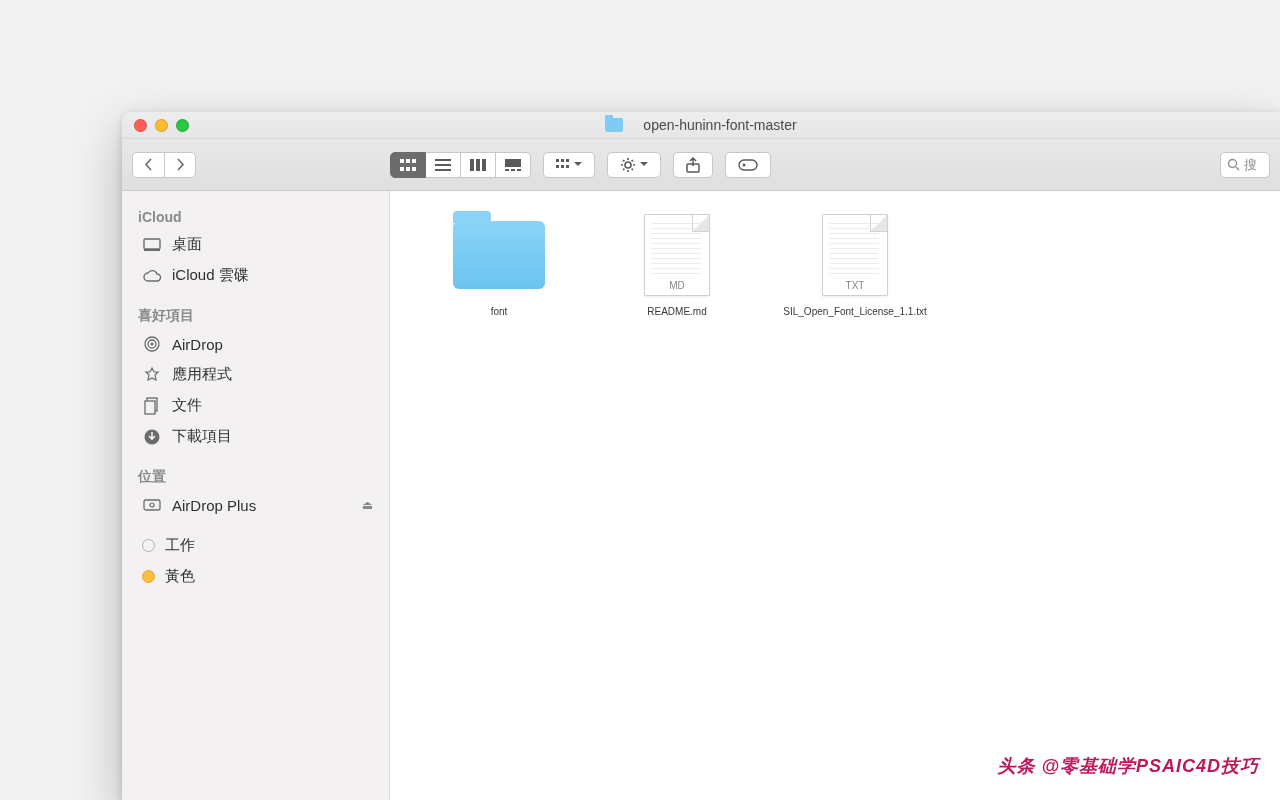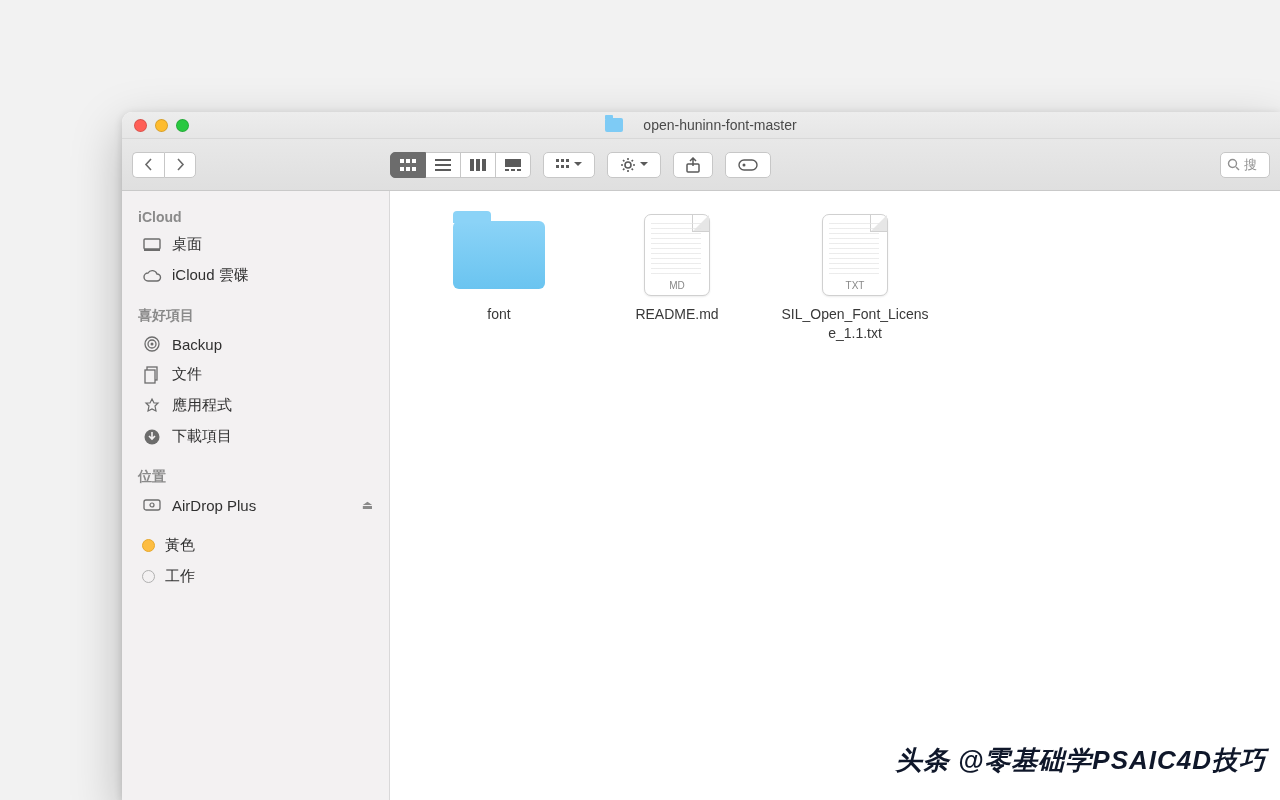--- a/index.html
+++ b/index.html
@@ -143,41 +143,41 @@
     width: 92px; height: 68px; background: linear-gradient(#8bd3f7,#6ac4f0);
     border-radius: 6px; position: relative;
   }
   .folder-big::before {
     content:""; position:absolute; top:-10px; left:0;
     width: 38px; height: 12px; background:#8bd3f7;
     border-radius: 4px 4px 0 0;
   }
   .doc-icon {
     width: 66px; height: 82px; background:#fff;
-    border:1px solid #d0d0d0; border-radius:7px;
+    border:1px solid #d0d0d0; border-radius:1px;
     position:relative; box-shadow: 0 1px 2px rgba(0,0,0,0.08);
     display:flex; flex-direction:column; justify-content:flex-end; align-items:center;
     padding:4px;
   }
   .doc-icon::before {
     content:""; position:absolute; top:0; right:0;
     width:16px; height:16px; background: linear-gradient(135deg, transparent 48%, #e6e6e6 52%);
     border-bottom:1px solid #d0d0d0; border-left:1px solid #d0d0d0;
   }
   .doc-lines { position:absolute; top:8px; left:6px; right:8px; bottom:20px;
     background: repeating-linear-gradient(#e3e3e3 0 1px, transparent 1px 5px);
     opacity:0.7;
   }
   .doc-badge { font-size:10px; color:#888; background:#fff; padding:0 2px; z-index:1; }
-  .file-label { font-size: 14px; color: #393939; line-height:1.35; max-width: 150px; word-break: break-word;}
+  .file-label { font-size: 10px; color: #393939; line-height:1.35; max-width: 150px; word-break: break-word;}
 
   
   .watermark {
-    position:absolute; right: 14px; bottom: 22px;
-    font-size: 26px; font-weight: 600; color: #0f172a;
+    position:absolute; right: 21px; bottom: 22px;
+    font-size: 18px; font-weight: 600; color: #be185d;
     font-style: italic; text-shadow: 0 1px 0 #fff, 0 0 4px #fff;
     letter-spacing:1px;
   }
 </style>
 </head>
 <body>
 
 <div class="finder-window">
 
   <div class="titlebar">
@@ -319,42 +319,42 @@
       <div class="sb-section">
         <div class="sb-heading">喜好項目</div>
         <div class="sb-item">
           <span class="ico">
               <svg width="18" height="18" viewBox="0 0 18 18">
                 <circle cx="9" cy="9" r="7" stroke="currentColor" stroke-width="1.3" fill="none"></circle>
                 <circle cx="9" cy="9" r="4" stroke="currentColor" stroke-width="1.3" fill="none"></circle>
                 <circle cx="9" cy="9" r="1.5" fill="currentColor"></circle>
               </svg>
             </span>
-          <span>Backup</span>
+          <span>AirDrop</span>
+        </div>
+        <div class="sb-item">
+          <span class="ico">
+              <svg width="18" height="18" viewBox="0 0 18 18">
+                <path d="M9 2l2 4h4l-3 3 1 5-4-2-4 2 1-5-3-3h4z" stroke="currentColor" stroke-width="1.2" fill="none"></path>
+              </svg>
+            </span>
+          <span>應用程式</span>
         </div>
         <div class="sb-item">
           <span class="ico">
               <svg width="16" height="18" viewBox="0 0 16 18">
                 <rect x="3" y="1" width="10" height="13" stroke="currentColor" stroke-width="1.3" fill="none"></rect>
                 <rect x="1" y="4" width="10" height="13" stroke="currentColor" stroke-width="1.3" fill="#f3f1f2"></rect>
               </svg>
             </span>
           <span>文件</span>
         </div>
         <div class="sb-item">
           <span class="ico">
               <svg width="18" height="18" viewBox="0 0 18 18">
-                <path d="M9 2l2 4h4l-3 3 1 5-4-2-4 2 1-5-3-3h4z" stroke="currentColor" stroke-width="1.2" fill="none"></path>
-              </svg>
-            </span>
-          <span>應用程式</span>
-        </div>
-        <div class="sb-item">
-          <span class="ico">
-              <svg width="18" height="18" viewBox="0 0 18 18">
                 <circle cx="9" cy="9" r="7.5" fill="currentColor"></circle>
                 <path d="M9 4v7 M6 8l3 3 3-3" stroke="#f3f1f2" stroke-width="1.6" fill="none"></path>
               </svg>
             </span>
           <span>下載項目</span>
         </div>
       </div>
 
       <div class="sb-section">
         <div class="sb-heading">位置</div>
@@ -365,26 +365,26 @@
                 <circle cx="9" cy="8" r="2" stroke="currentColor" stroke-width="1.2" fill="none"></circle>
               </svg>
             </span>
           <span>AirDrop Plus</span>
           <span class="eject">⏏</span>
         </div>
       </div>
 
       <div class="sb-section">
         <div class="sb-item">
+          <span class="tag-dot"></span>
+          <span>工作</span>
+        </div>
+        <div class="sb-item">
           <span class="tag-dot yellow"></span>
           <span>黃色</span>
-        </div>
-        <div class="sb-item">
-          <span class="tag-dot"></span>
-          <span>工作</span>
         </div>
       </div>
 
     </div>
 
     <div class="content">
 
       <div class="file-item">
         <div class="file-icon-wrap">
             <div class="folder-big"></div>

